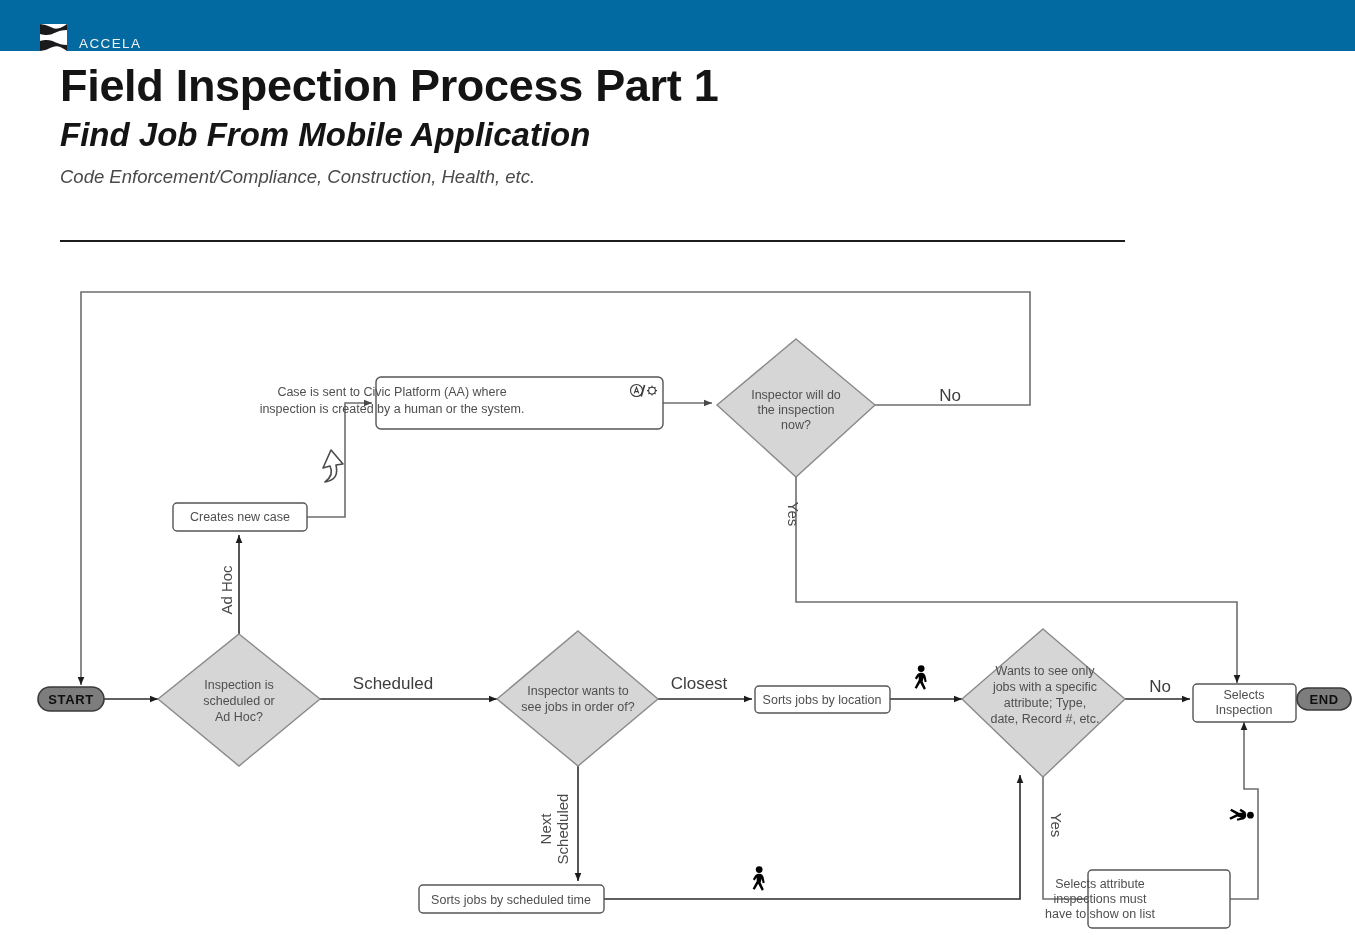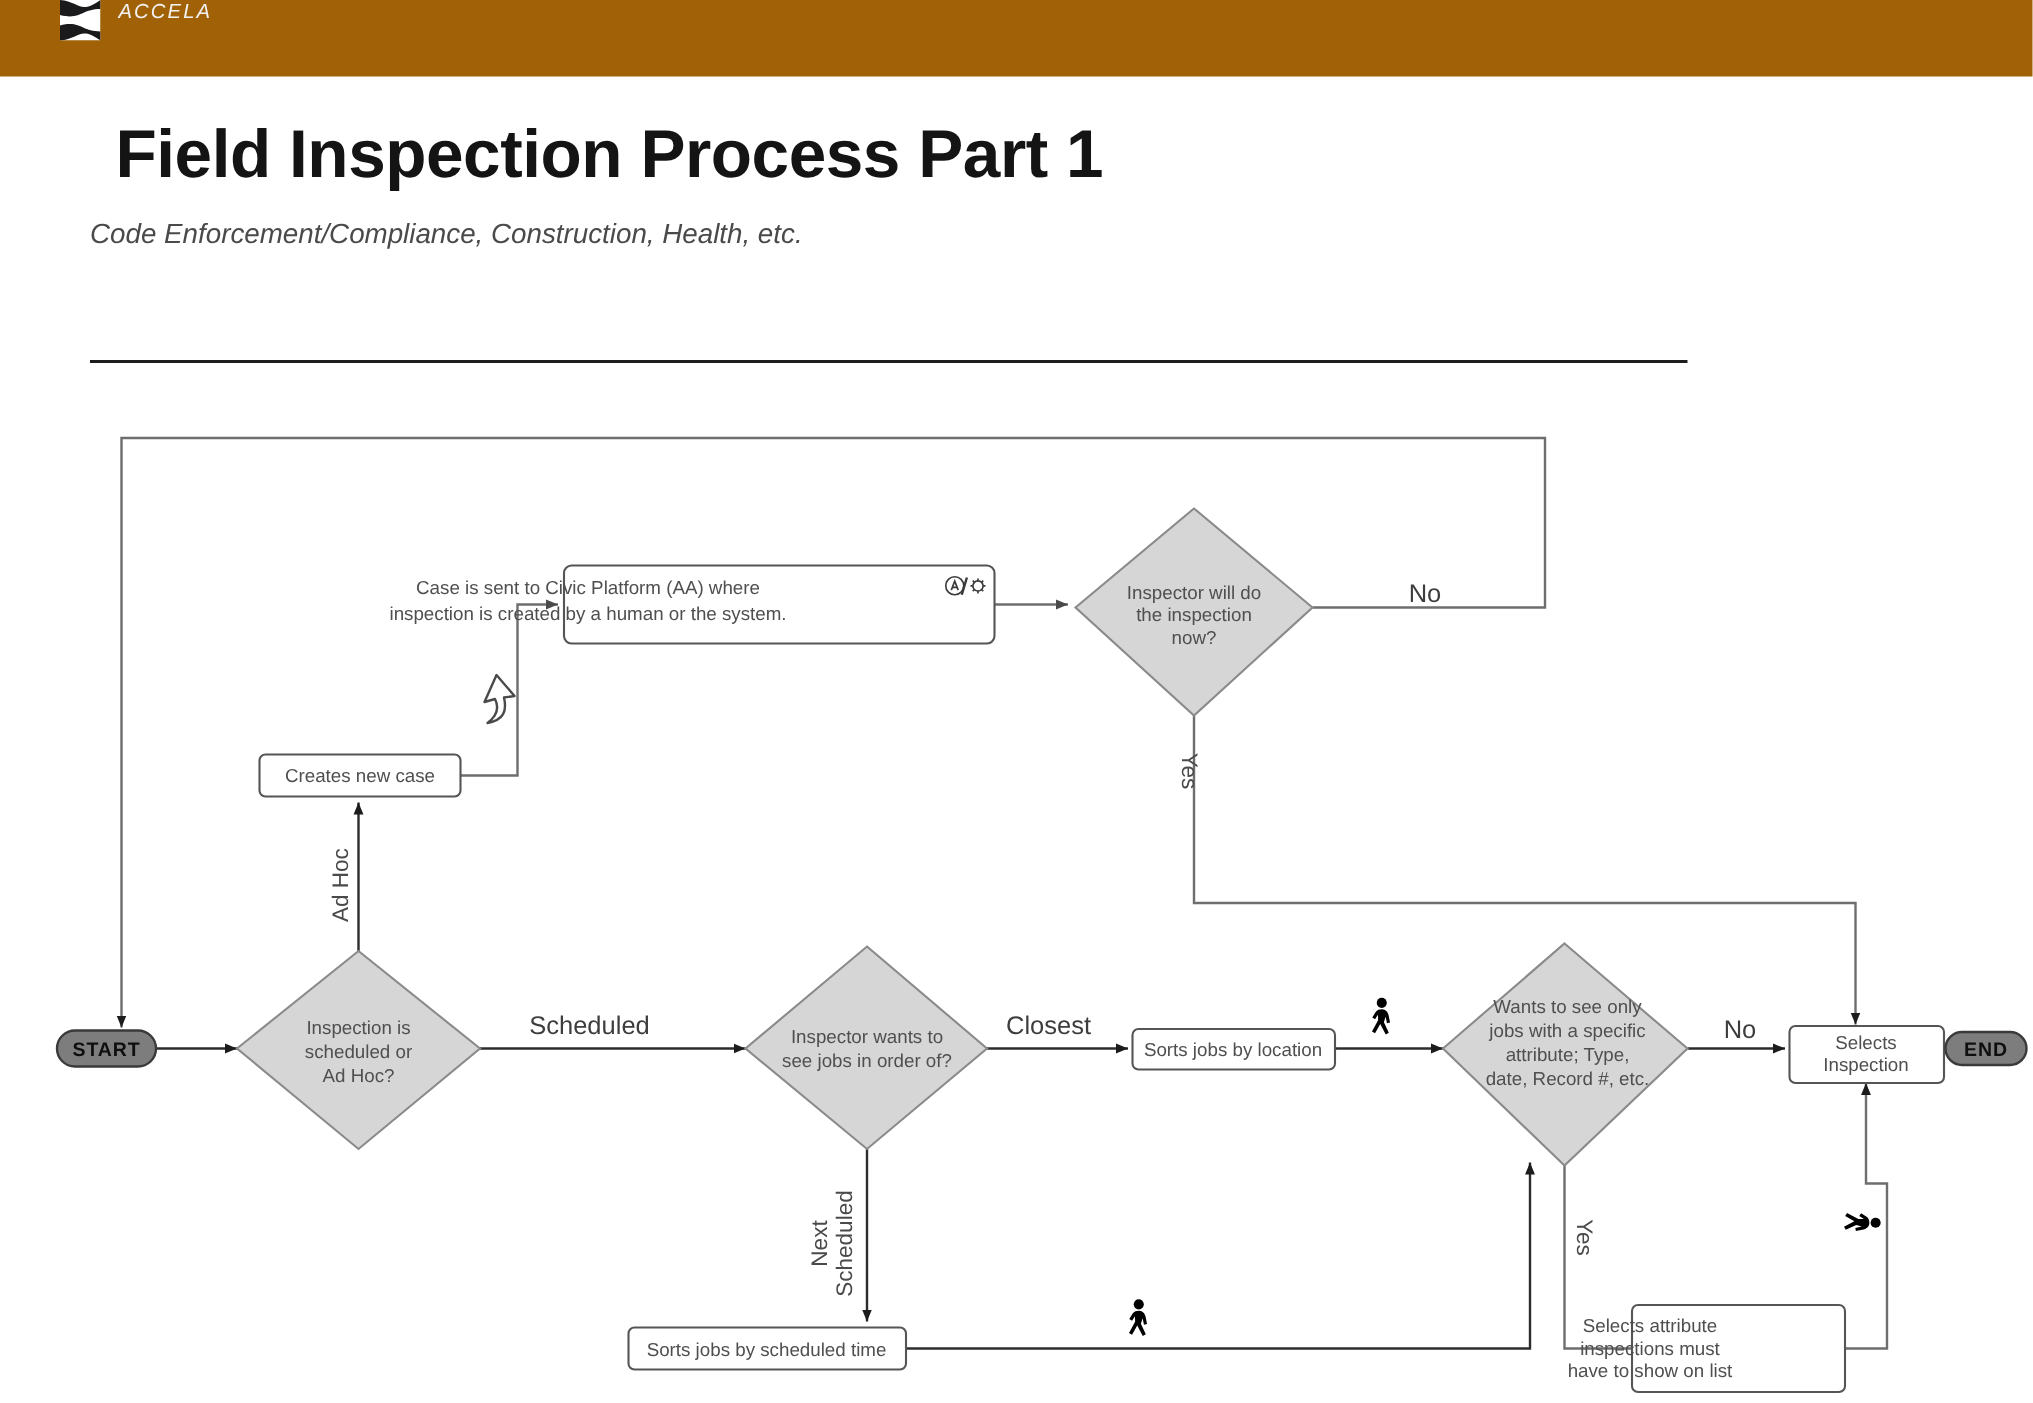--- a/index.html
+++ b/index.html
@@ -14,24 +14,23 @@
     font-family: "Liberation Sans", sans-serif;
     color: #111111;
   }
 
   
   #topbar {
     position: absolute;
     left: 0; top: 0;
     width: 1355px;
     height: 51px;
-    background: #a16207;
+    background: #0369a1;
     display: flex;
-    align-items: flex-start;
-    font-style: italic;
+    align-items: flex-end;
   }
   #logo-mark {
     margin-left: 40px;
     width: 27px;
     height: 27px;
     display: block;
   }
   #logo-text {
     margin-left: 12px;
     color: #f2f2f2;
@@ -46,21 +45,21 @@
     left: 60px;
     top: 62px;
     width: 1070px;
   }
   #doc-title {
     font-size: 45px;
     font-weight: bold;
     line-height: 1.08;
     letter-spacing: -0.3px;
     color: #141414;
-    margin: 17px;
+    margin: 0;
     font-family: "Liberation Sans", sans-serif;
   }
   #doc-subtitle {
     font-size: 33px;
     font-style: italic;
     font-weight: bold;
     line-height: 1.12;
     color: #141414;
     margin: 6px 0 0 0;
     font-family: "Liberation Sans", sans-serif;
@@ -149,20 +148,21 @@
   <svg id="logo-mark" viewBox="0 0 27 27">
     <rect x="0" y="0" width="27" height="27" fill="#ffffff"></rect>
     <path d="M0 0 C 13 1, 13 10, 27 0 L 27 0 L 27 6 C 14 6, 14 13.5, 0 10 Z" fill="#1a1a1c"></path>
     <path d="M0 27 C 13 26, 13 17, 27 27 L 27 27 L 27 21 C 14 21, 14 13.5, 0 17 Z" fill="#1a1a1c"></path>
   </svg>
   <span id="logo-text">ACCELA</span>
 </div>
 
 <div id="headings">
   <h1 id="doc-title">Field Inspection Process Part 1</h1>
+  <h2 id="doc-subtitle">Find Job From Mobile Application</h2>
   <p id="doc-scope">Code Enforcement/Compliance, Construction, Health, etc.</p>
 </div>
 <div id="title-rule"></div>
 
 <svg id="flow" viewBox="0 0 1355 935">
 
   <defs>
     <marker id="arr" markerWidth="9" markerHeight="9" refX="8" refY="4.5" orient="auto" markerUnits="userSpaceOnUse">
       <path d="M0,1.2 L8,4.5 L0,7.8 z" fill="#4a4a4a"></path>
     </marker>

